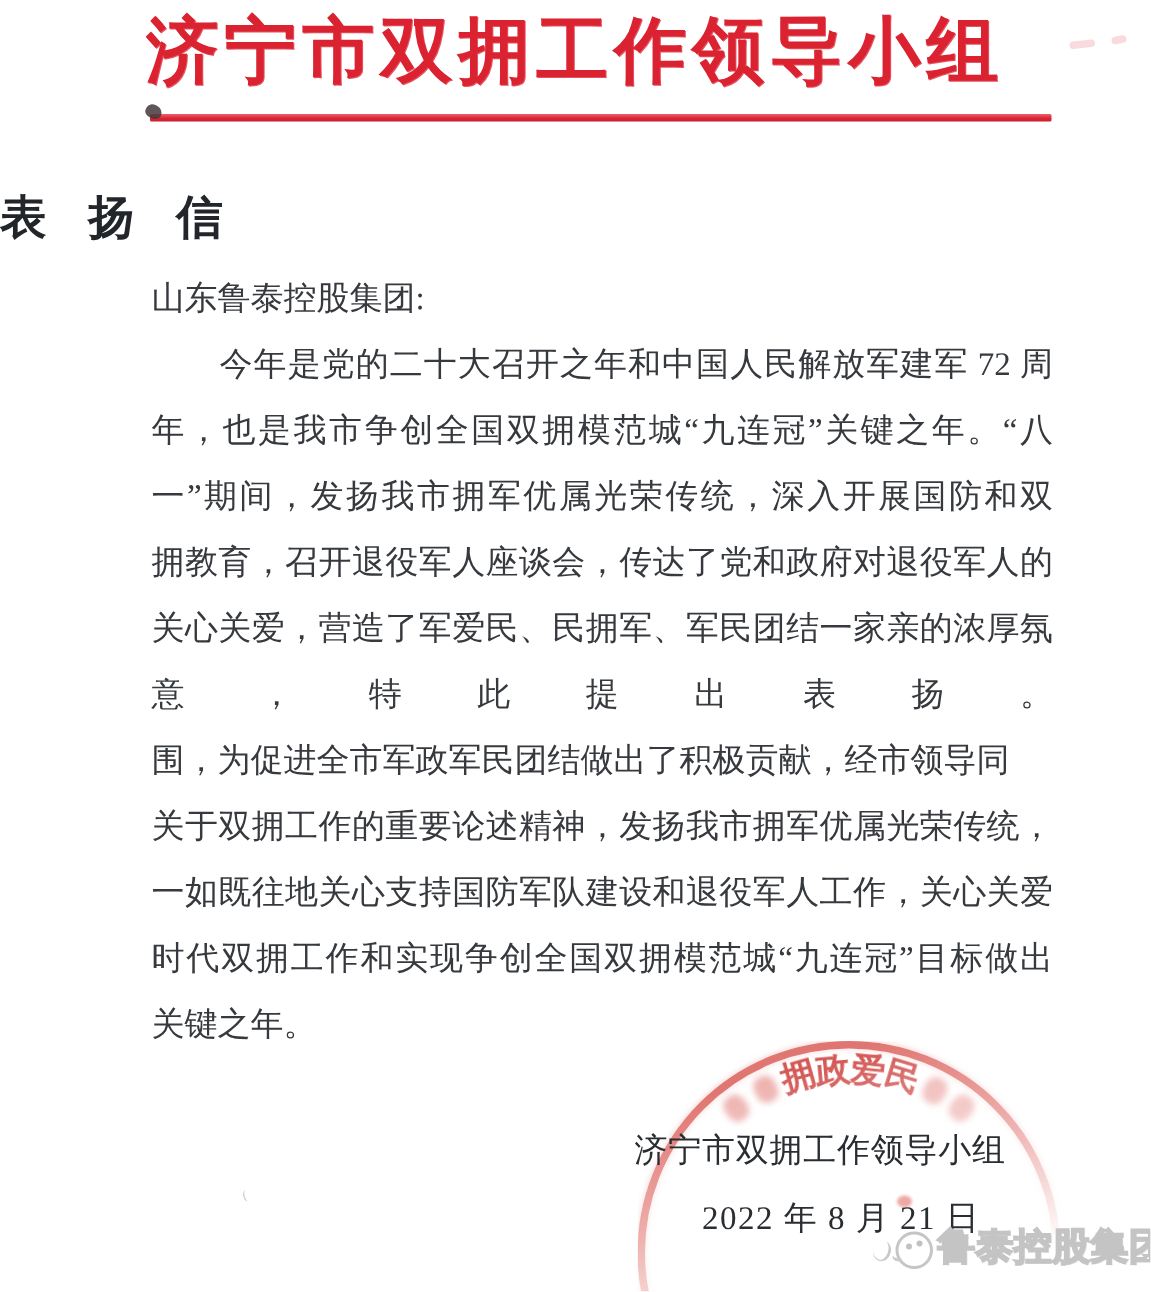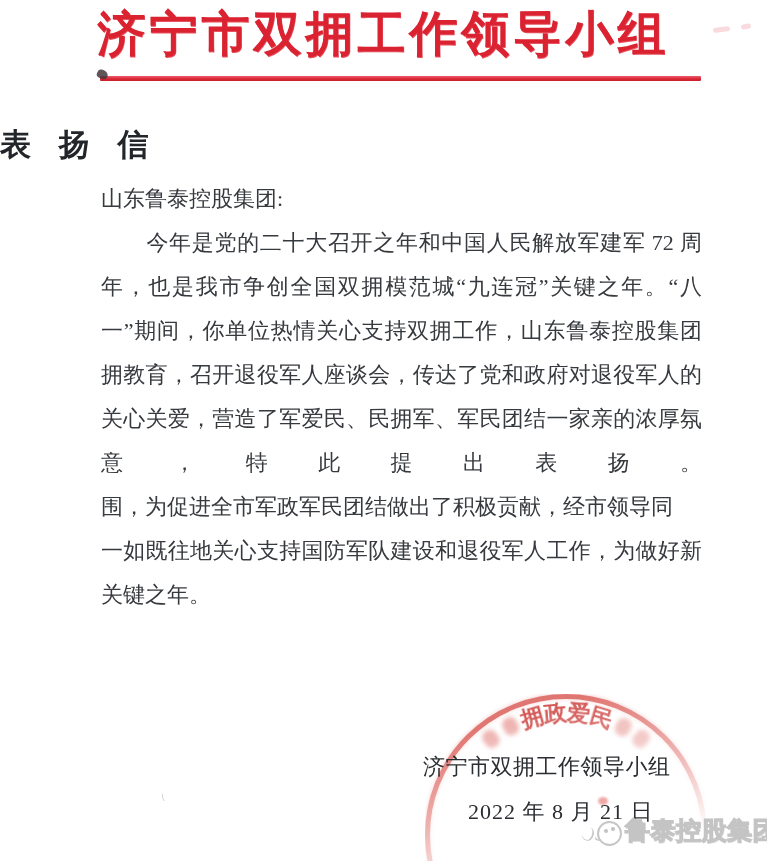--- a/index.html
+++ b/index.html
@@ -141,28 +141,30 @@
   <div class="smudge s2"></div>
   <div class="speck"></div>
 
   <h2 class="letter-title">表 扬 信</h2>
 
   <div class="bodytext">
     <p class="salutation">山东鲁泰控股集团:</p>
     <div class="para">
         <div class="line">　　今年是党的二十大召开之年和中国人民解放军建军 72 周</div>
         <div class="line">年，也是我市争创全国双拥模范城“九连冠”关键之年。“八</div>
-        <div class="line">一”期间，你单位热情关心支持双拥工作，山东鲁泰控股集团</div>
+        <div class="line">一”期间，发扬我市拥军优属光荣传统，深入开展国防和双</div>
         <div class="line">拥教育，召开退役军人座谈会，传达了党和政府对退役军人的</div>
         <div class="line">关心关爱，营造了军爱民、民拥军、军民团结一家亲的浓厚氛</div>
         <div class="line">意，特此提出表扬。</div>
         <div class="line">围，为促进全市军政军民团结做出了积极贡献，经市领导同</div>
       </div>
     <div class="para">
-        <div class="line">一如既往地关心支持国防军队建设和退役军人工作，为做好新</div>
+        <div class="line">关于双拥工作的重要论述精神，发扬我市拥军优属光荣传统，</div>
+        <div class="line">一如既往地关心支持国防军队建设和退役军人工作，关心关爱</div>
+        <div class="line">时代双拥工作和实现争创全国双拥模范城“九连冠”目标做出</div>
         <div class="line">关键之年。</div>
       </div>
   </div>
 
   <div class="seal">
     <div class="seal-ring"></div>
     <span class="seal-blob" style="--a:-38deg"></span>
     <span class="seal-blob" style="--a:-27deg"></span>
     <span class="seal-char" style="--a:-16deg">拥</span>
     <span class="seal-char" style="--a:-5deg">政</span>

